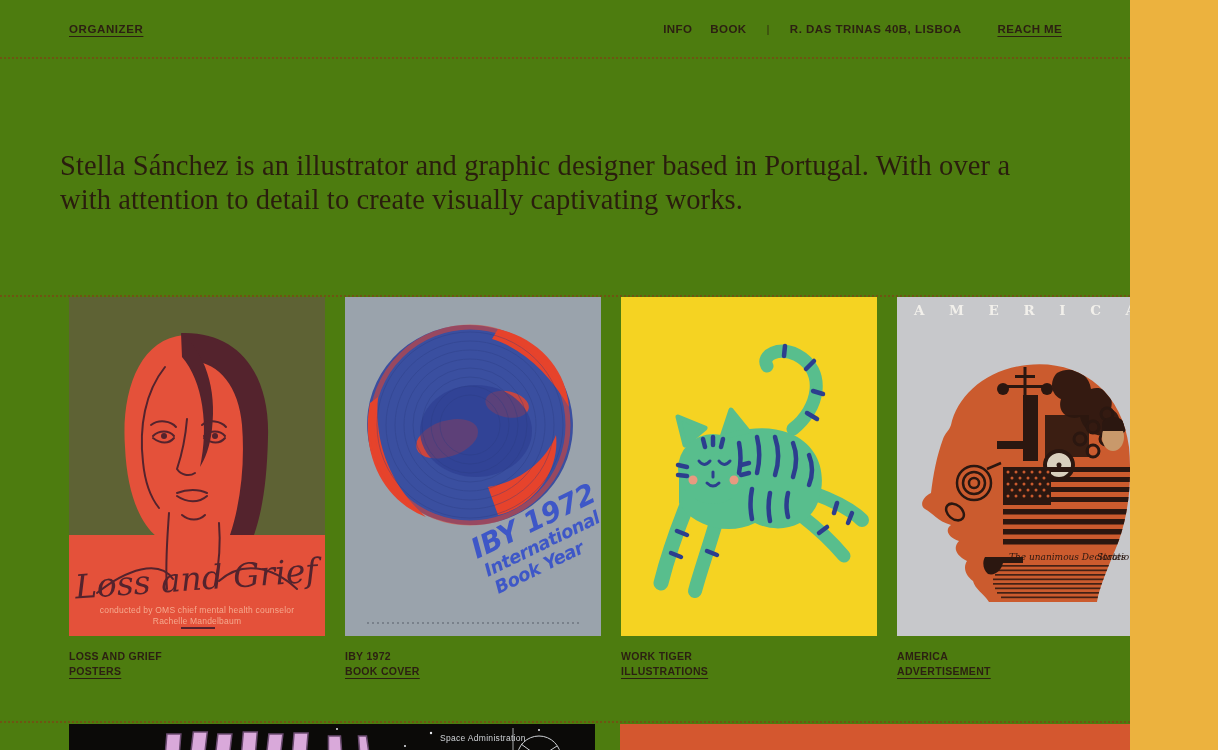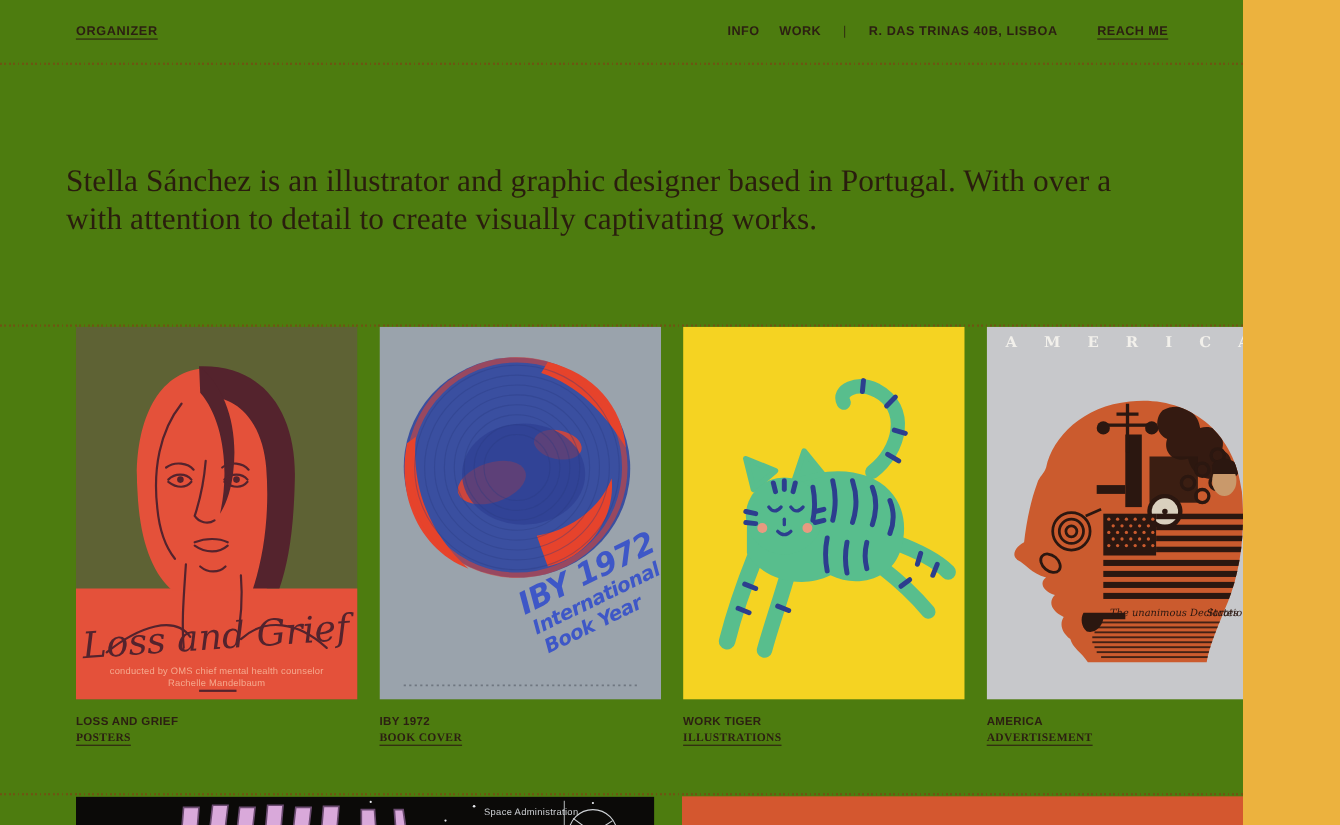--- a/index.html
+++ b/index.html
@@ -31,39 +31,39 @@
            font-family:"Liberation Serif", serif; font-size:28.5px; line-height:34px;
            color:#2A1D0E; letter-spacing:.1px; }
 
   
   .grid { position:absolute; top:297px; left:69px; display:flex; gap:20px; }
   .card { width:256px; }
   .thumb { width:256px; height:339px; display:block; cursor:pointer; }
   .thumb svg { display:block; width:256px; height:339px; }
   .caption { margin-top:13px; font-size:10.5px; font-weight:700; letter-spacing:.3px;
              color:#2C2012; line-height:14.5px; }
-  .caption .cat { display:inline-block; text-decoration:underline; text-underline-offset:2.5px; cursor:pointer;font-family:Liberation Serif, serif; }
+  .caption .cat { display:inline-block; text-decoration:underline; text-underline-offset:2.5px; cursor:pointer; }
 
   
   .bottom-row { position:absolute; top:724px; left:69px; display:flex; gap:25px; }
   .bimg { height:40px; overflow:hidden; cursor:pointer; }
   .bimg svg { display:block; }
   .b-left  { width:526px; }
   .b-right { width:530px; background:#D85A31; }
 </style>
 </head>
 <body>
 
 <div class="page">
 
   <header class="header">
     <a class="logo">ORGANIZER</a>
     <nav class="hnav">
       <span class="navlink">INFO</span>
-      <span class="navlink">WORK</span>
+      <span class="navlink">BOOK</span>
       <span class="divider">|</span>
       <span class="address">R. DAS TRINAS 40B, LISBOA</span>
       <span class="reach">REACH ME</span>
     </nav>
   </header>
   <div class="sep sep-header"></div>
 
   <section class="intro">
     <div>Stella Sánchez is an illustrator and graphic designer based in Portugal. With over a</div>
     <div>with attention to detail to create visually captivating works.</div>

